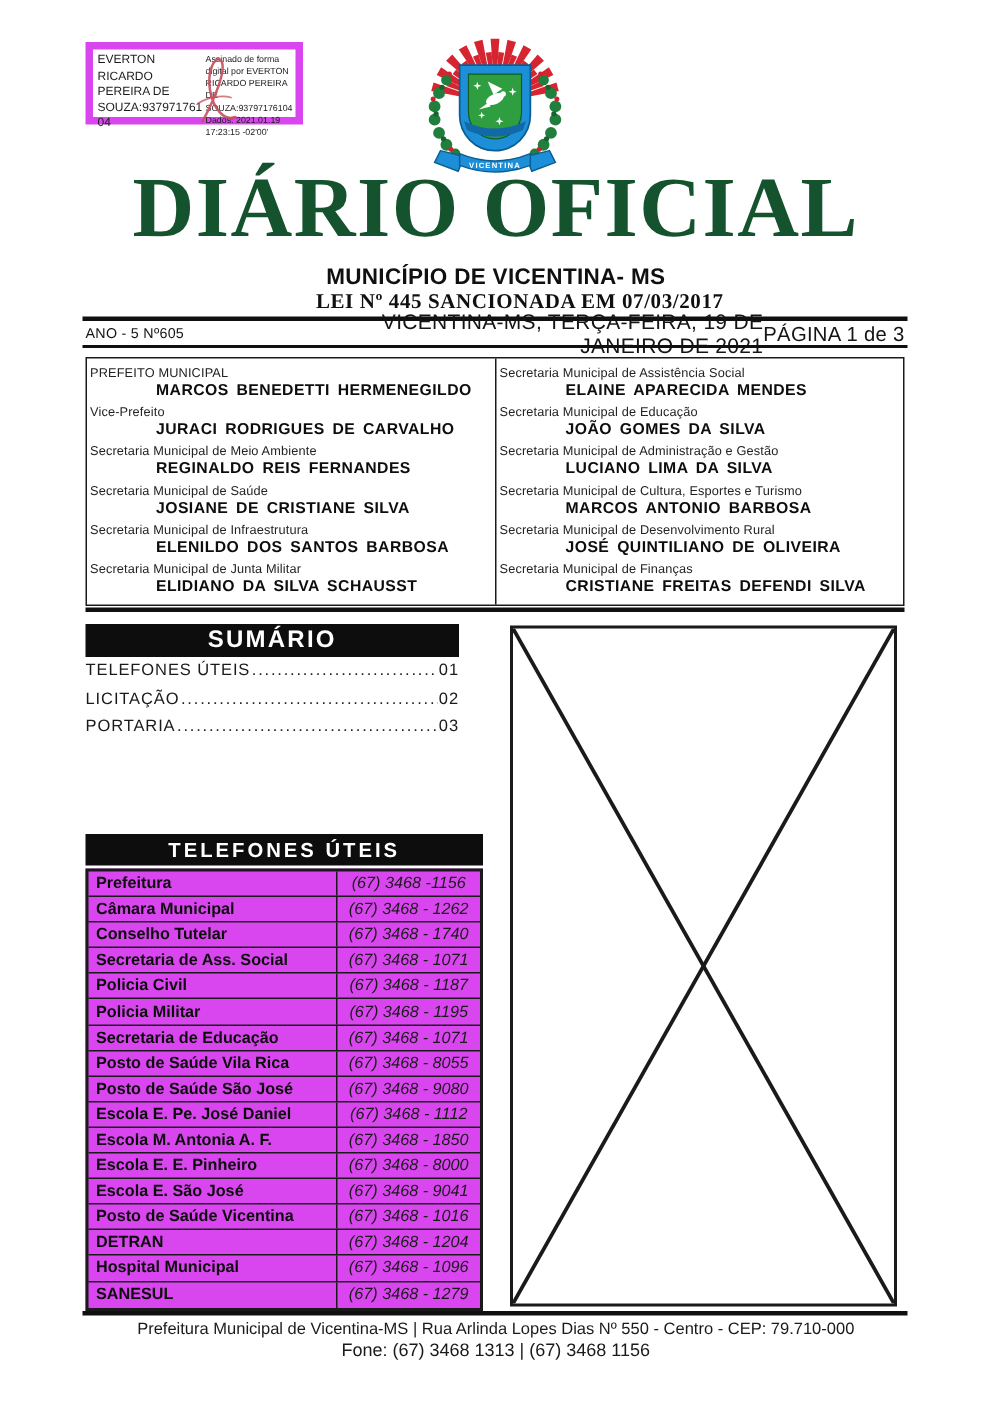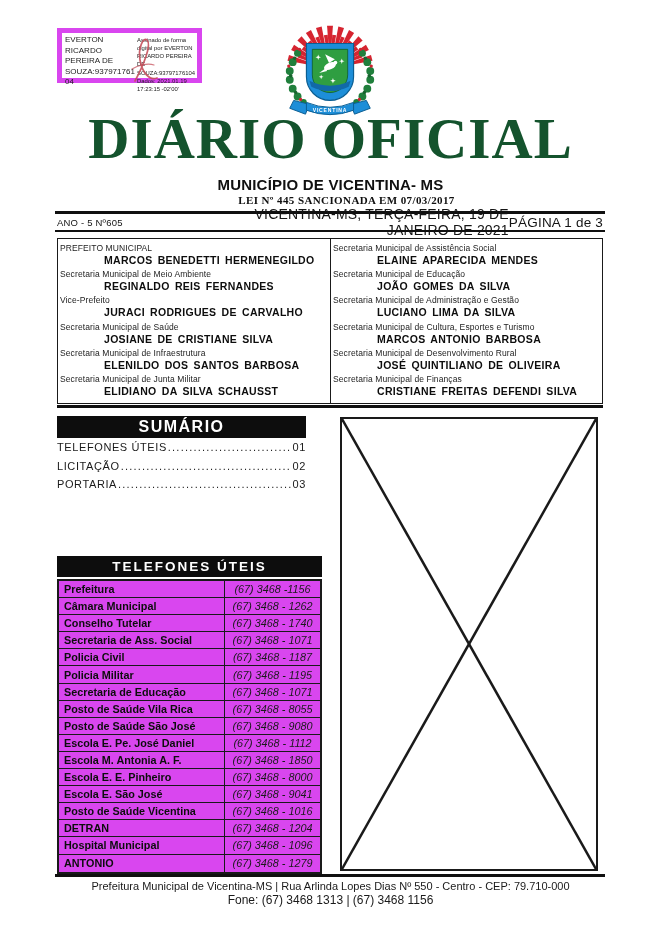--- a/index.html
+++ b/index.html
@@ -18,21 +18,21 @@
   
   #emblem{position:absolute;left:276px;top:19px;width:108px;height:100px;}
 
   
   #gazette-title{position:absolute;left:0;right:0;top:106px;text-align:center;
                  font-family:"Liberation Serif",serif;font-weight:bold;font-size:57px;
                  letter-spacing:1px;line-height:1.15;color:#14532d;white-space:nowrap;}
   #subtitle-municipio{position:absolute;left:0;right:0;top:176px;text-align:center;
                  font-size:15px;font-weight:bold;letter-spacing:.2px;color:#101010;}
   #subtitle-lei{position:absolute;left:0;right:0;top:194px;text-align:center;
-                 font-family:"Liberation Serif",serif;font-size:11px;font-weight:600;
+                 font-family:"Liberation Serif",serif;font-size:14px;font-weight:600;
                  letter-spacing:.4px;color:#101010;margin-left:32px;}
 
   .rule{position:absolute;left:55px;width:550px;background:#101010;}
   #rule-top{top:211px;height:3px;}
   #rule-mid{top:230px;height:2px;}
   #rule-officials{top:405px;height:2.5px;left:57px;width:546px;}
   #rule-footer{top:874px;height:3px;}
 
   
   #edition-bar{position:absolute;left:57px;top:214px;width:546px;height:16px;
@@ -206,27 +206,27 @@
 
   <div id="officials-box">
     <div class="officials-col left">
 
         <div class="official">
           <div class="role">PREFEITO MUNICIPAL</div>
           <div class="name">MARCOS BENEDETTI HERMENEGILDO</div>
         </div>
 
         <div class="official">
+          <div class="role">Vice-Prefeito</div>
+          <div class="name">JURACI RODRIGUES DE CARVALHO</div>
+        </div>
+
+        <div class="official">
           <div class="role">Secretaria Municipal de Meio Ambiente</div>
           <div class="name">REGINALDO REIS FERNANDES</div>
-        </div>
-
-        <div class="official">
-          <div class="role">Vice-Prefeito</div>
-          <div class="name">JURACI RODRIGUES DE CARVALHO</div>
         </div>
 
         <div class="official">
           <div class="role">Secretaria Municipal de Saúde</div>
           <div class="name">JOSIANE DE CRISTIANE SILVA</div>
         </div>
 
         <div class="official">
           <div class="role">Secretaria Municipal de Infraestrutura</div>
           <div class="name">ELENILDO DOS SANTOS BARBOSA</div>
@@ -375,21 +375,21 @@
         <div class="phone-name">DETRAN</div>
         <div class="phone-number">(67) 3468 - 1204</div>
       </div>
 
       <div class="phone-row">
         <div class="phone-name">Hospital Municipal</div>
         <div class="phone-number">(67) 3468 - 1096</div>
       </div>
 
       <div class="phone-row">
-        <div class="phone-name">ANTONIO</div>
+        <div class="phone-name">SANESUL</div>
         <div class="phone-number">(67) 3468 - 1279</div>
       </div>
 
   </div>
 
   <div id="image-box">
     <svg viewBox="0 0 253 449" preserveAspectRatio="none">
       <line x1="0" y1="0" x2="253" y2="449" stroke="#1a1a1a" stroke-width="2.5"></line>
       <line x1="253" y1="0" x2="0" y2="449" stroke="#1a1a1a" stroke-width="2.5"></line>
     </svg>

